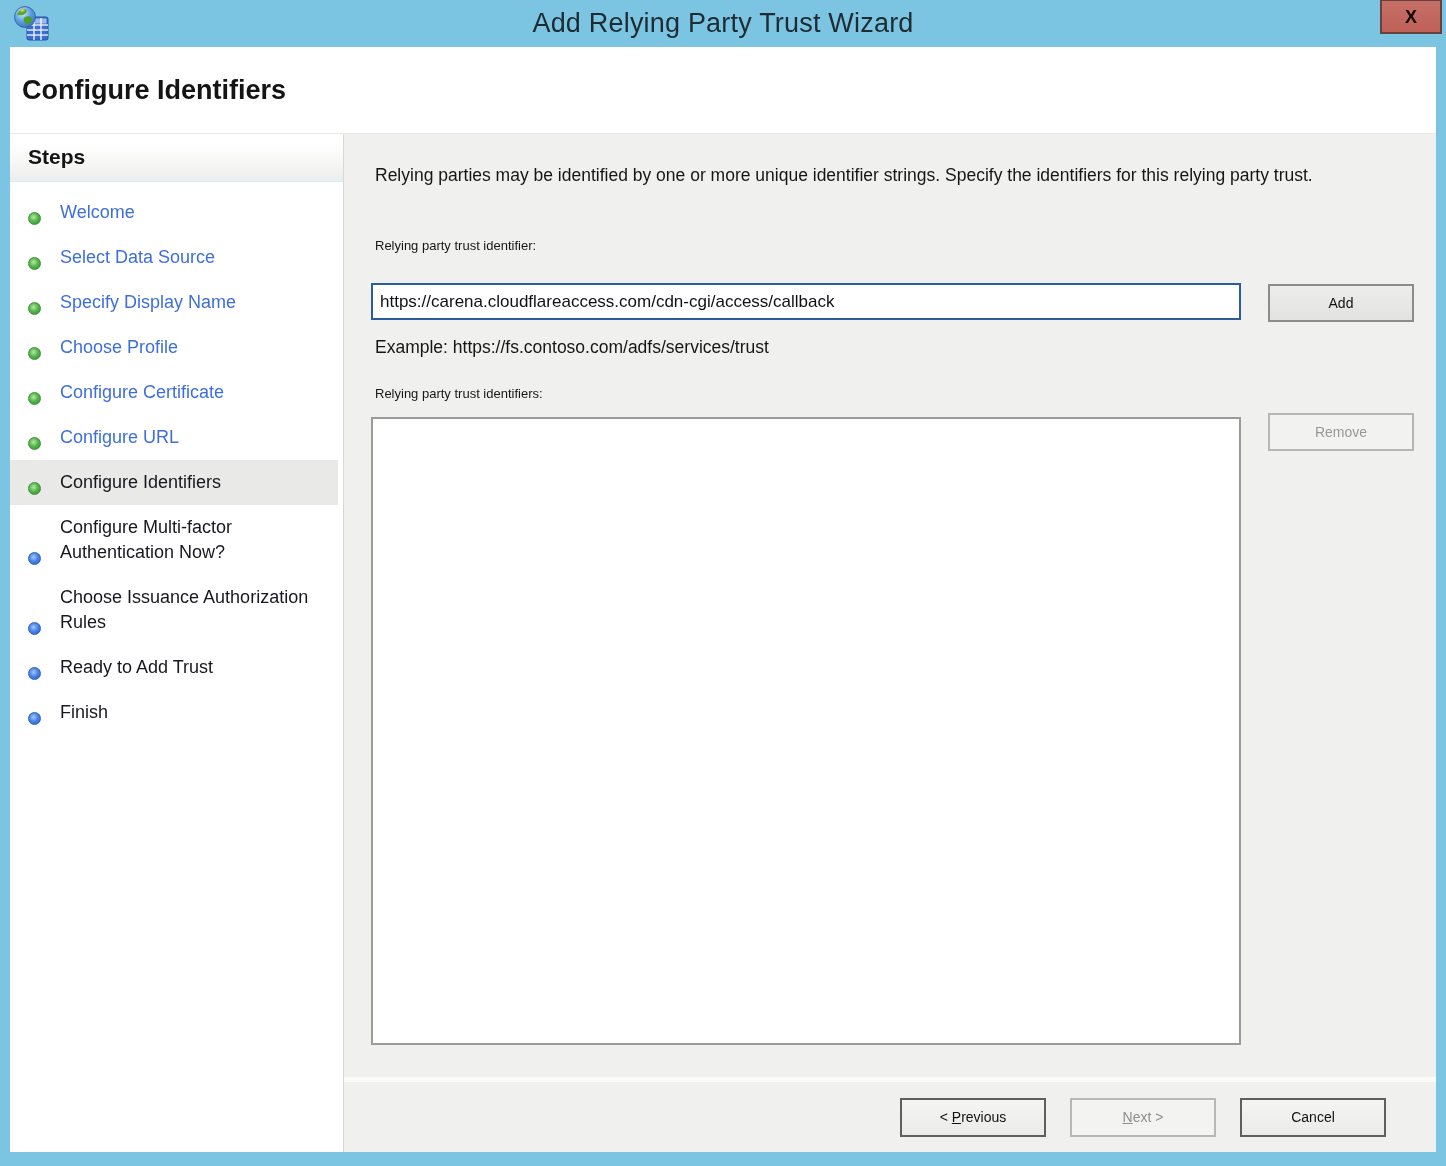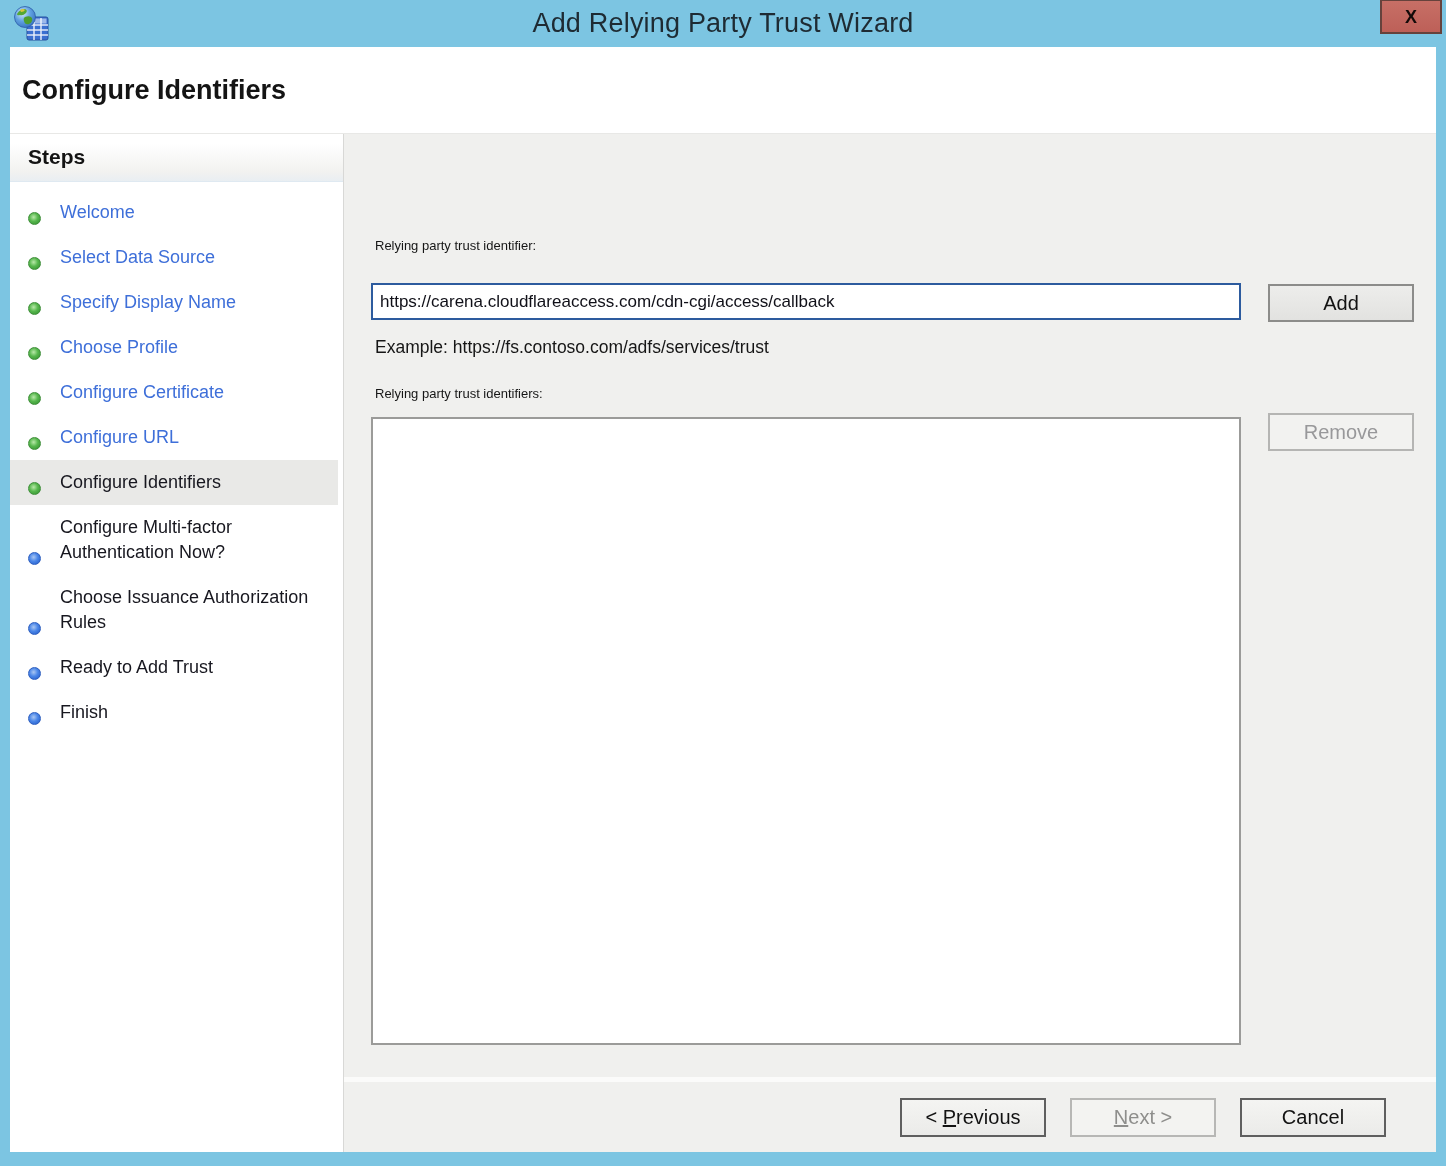--- a/index.html
+++ b/index.html
@@ -170,21 +170,21 @@
     position: absolute;
     left: 27px; top: 283px;
     width: 870px; height: 628px;
     background: #ffffff;
     border: 2px solid #9b9b99;
     overflow-y: auto;
   }
 
   .btn {
     font-family: "Liberation Sans", sans-serif;
-    font-size: 20px;
+    font-size: 14px;
     color: #121212;
     cursor: pointer;
   }
   .add-btn, .remove-btn {
     position: absolute;
     left: 924px;
     width: 146px; height: 38px;
   }
   .add-btn {
     top: 150px;
@@ -308,20 +308,21 @@
               <span class="step-label">Ready to Add Trust</span>
             </div>
             <div class="step">
               <span class="dot pending"></span>
               <span class="step-label">Finish</span>
             </div>
           </div>
       </aside>
 
       <section class="content">
+        <p class="desc">Relying parties may be identified by one or more unique identifier strings. Specify the identifiers for this relying party trust.</p>
 
         <div class="field-label id-label">Relying party trust identifier:</div>
         <input class="id-input" type="text" autofocus="" value="https://carena.cloudflareaccess.com/cdn-cgi/access/callback" style="">
         <button class="btn add-btn">Add</button>
 
         <div class="example">Example: https://fs.contoso.com/adfs/services/trust</div>
 
         <div class="field-label list-label">Relying party trust identifiers:</div>
         <div class="listbox"></div>
         <button class="btn remove-btn" disabled="">Remove</button>

